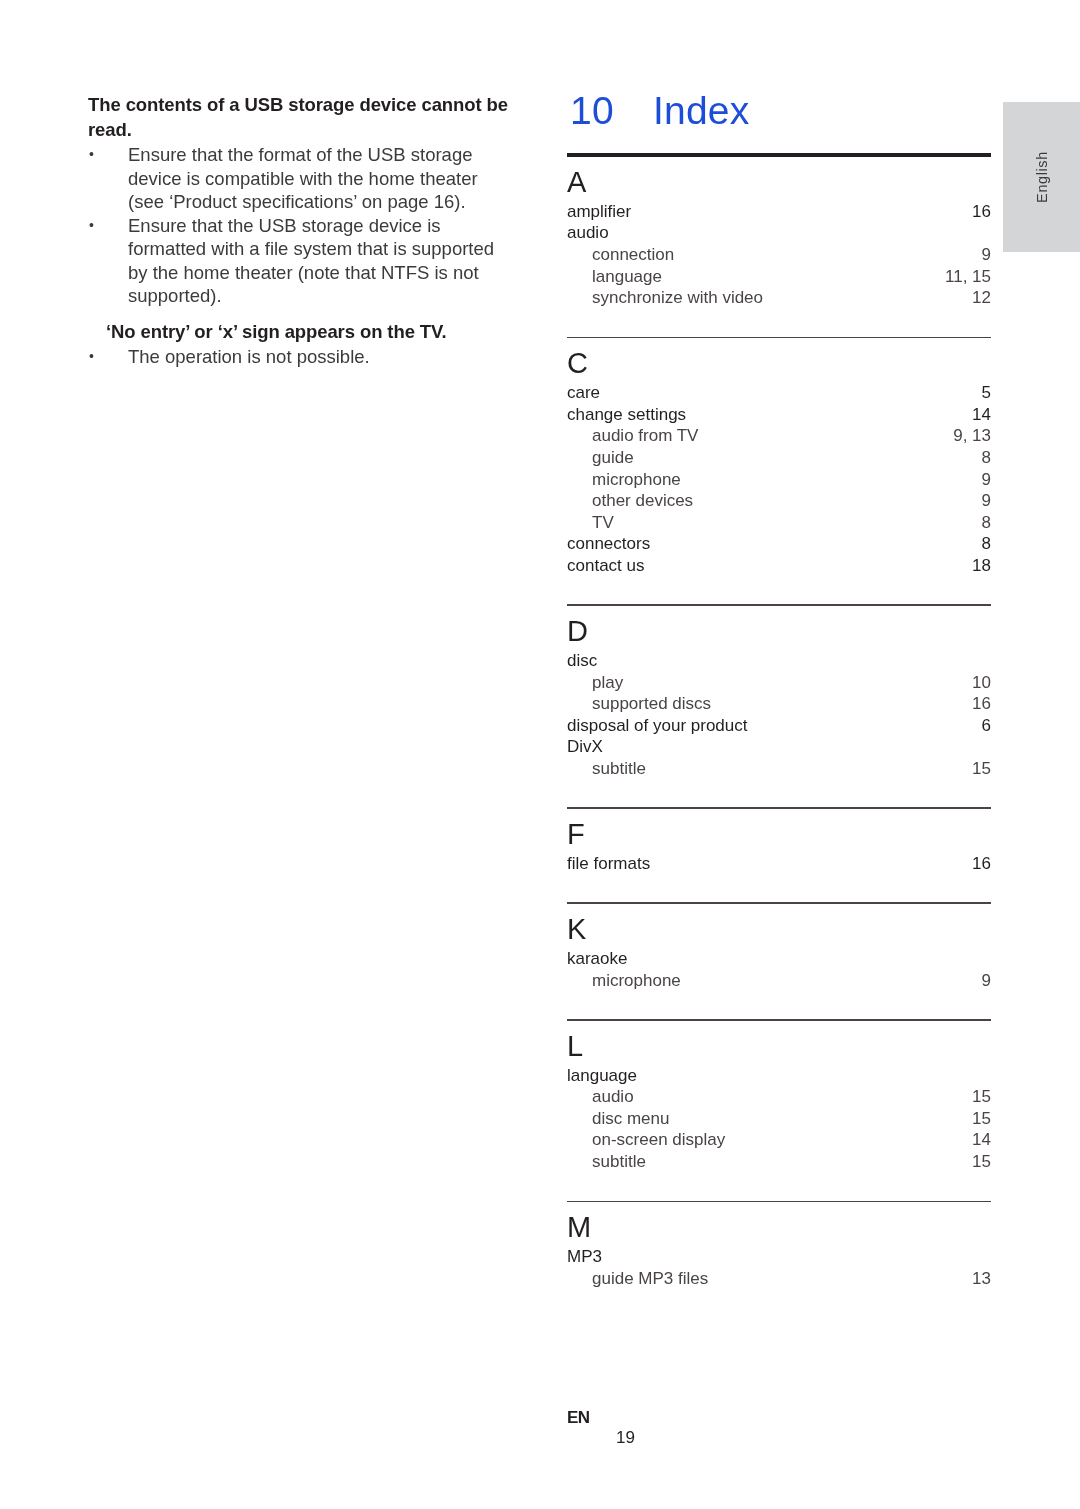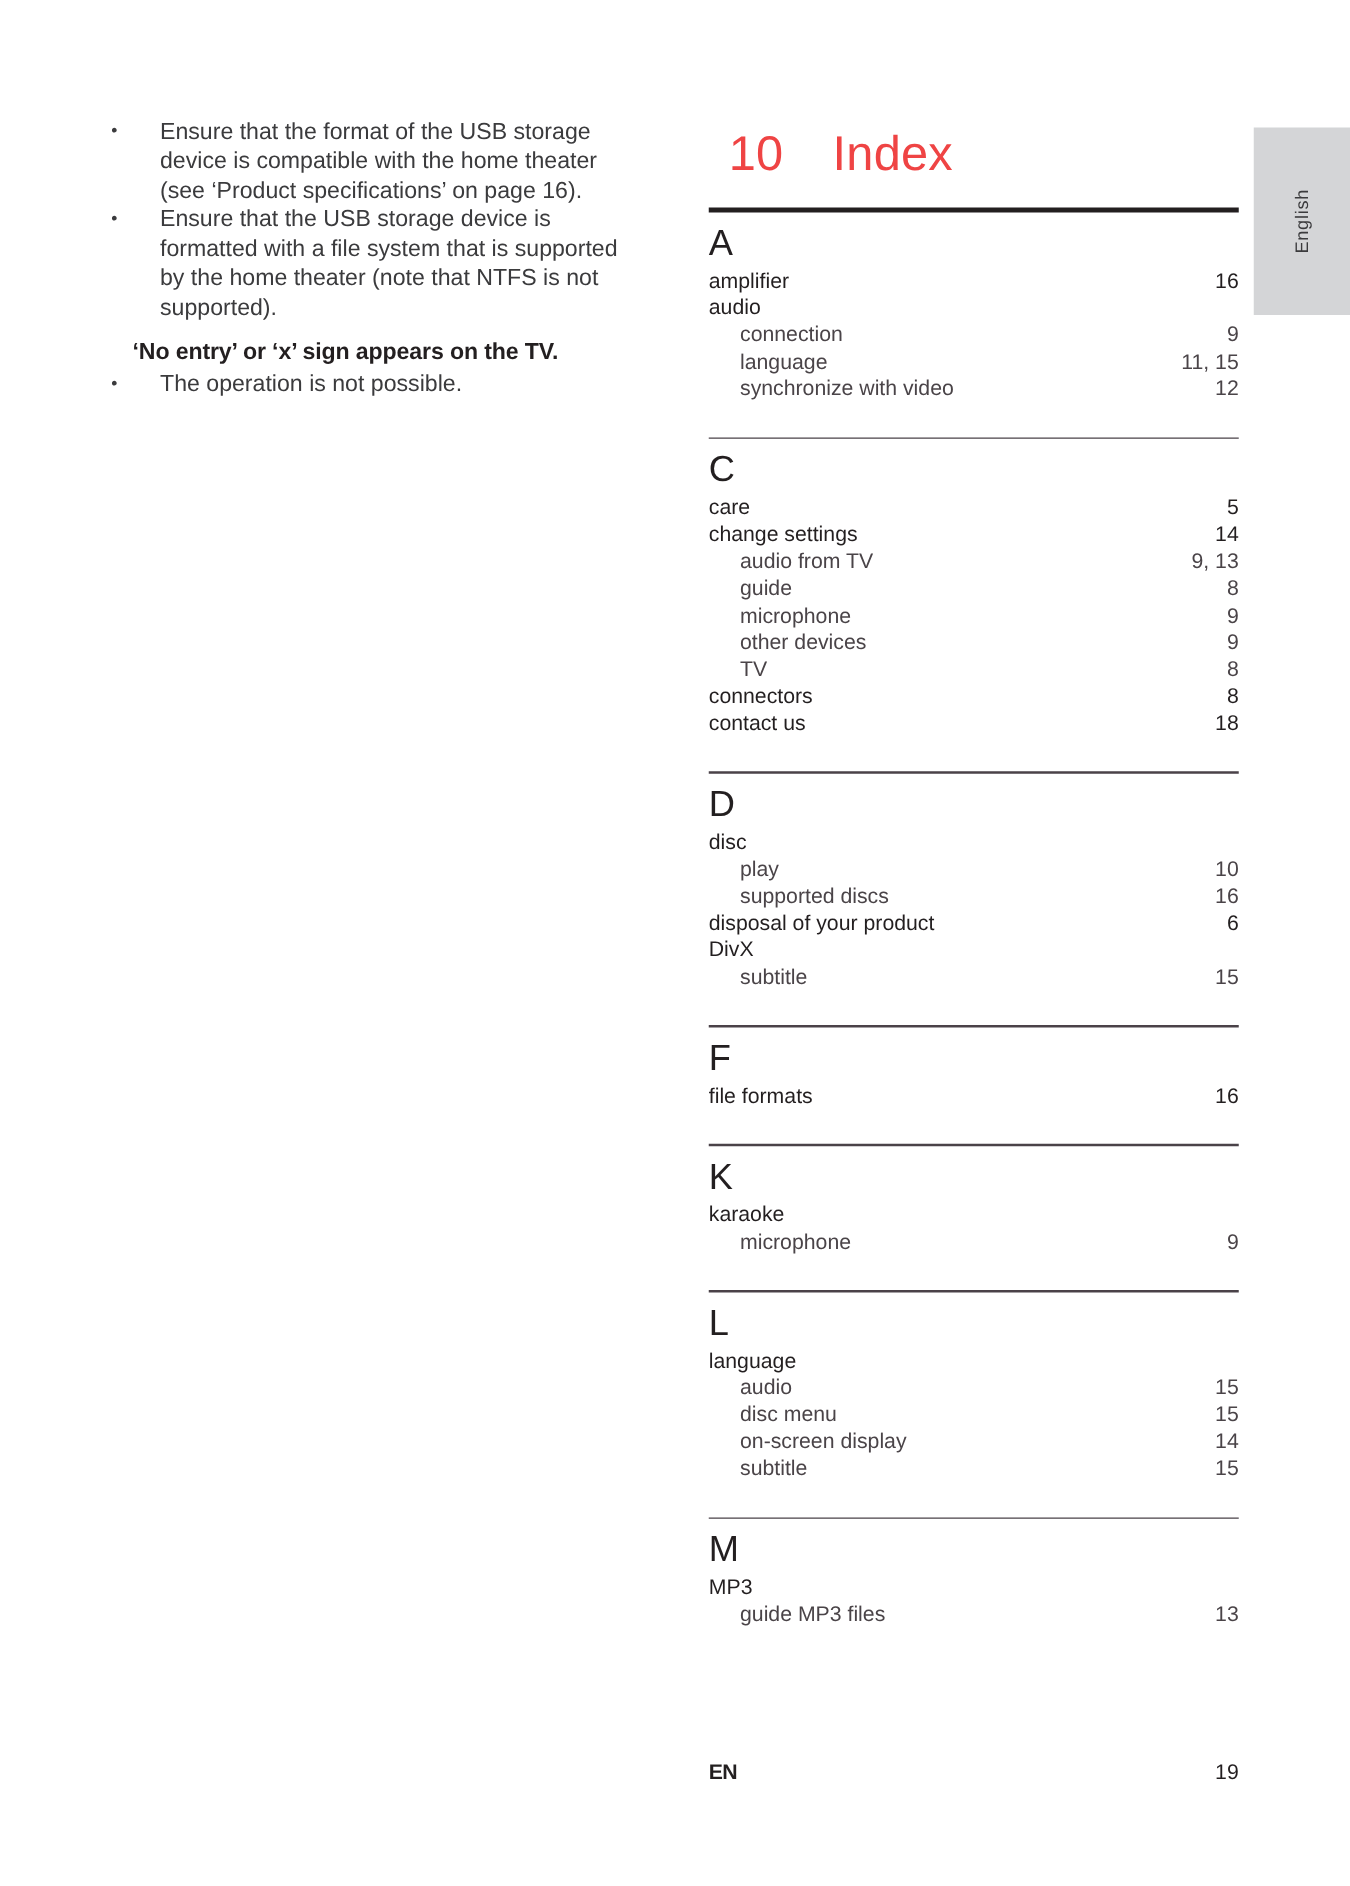--- a/index.html
+++ b/index.html
@@ -85,23 +85,23 @@
   
   .right-col {
     position: absolute;
     left: 567px;
     top: 86px;
     width: 424px;
   }
   .index-title {
     font-size: 39px;
     font-weight: normal;
-    color: #ef4444;
+    color: #1d4ed8;
     letter-spacing: 0.2px;
-    margin: 16px;
+    margin: 3px;
     line-height: 1.15;
     white-space: pre;
   }
   .title-rule {
     height: 4px;
     background: #231f20;
     margin-top: 19px;
   }
   .sec-rule {
     height: 1.5px;
@@ -142,24 +142,25 @@
     height: 28px;
   }
 
   
   .footer {
     position: absolute;
     left: 567px;
     top: 1408px;
     width: 424px;
     display: flex;
-    justify-content: space-between;
+    justify-content: flex-start;
     align-items: baseline;
     font-size: 17px;
     color: #231f20;
+    flex-direction: column;
   }
   .footer .en {
     font-weight: bold;
     letter-spacing: -0.5px;
   }
   .footer .pnum {
     display: inline-block;
     width: 46px;
     text-align: right;
     padding-left: 22px;
@@ -168,20 +169,21 @@
 </head>
 <body>
 
 <div class="page">
 
   <div class="lang-tab">
     <div class="lang-tab-label">English</div>
   </div>
 
   <div class="left-col">
+      <p class="tshoot-head">The contents of a USB storage device cannot be read.</p>
       <div class="bullet-row">
         <span class="bullet-dot">•</span>
         <span class="bullet-text">Ensure that the format of the USB storage device is compatible with the home theater (see ‘Product specifications’ on page 16).</span>
       </div>
       <div class="bullet-row">
         <span class="bullet-dot">•</span>
         <span class="bullet-text">Ensure that the USB storage device is formatted with a file system that is supported by the home theater (note that NTFS is not supported).</span>
       </div>
       <p class="tshoot-head spaced">‘No entry’ or ‘x’ sign appears on the TV.</p>
       <div class="bullet-row">

